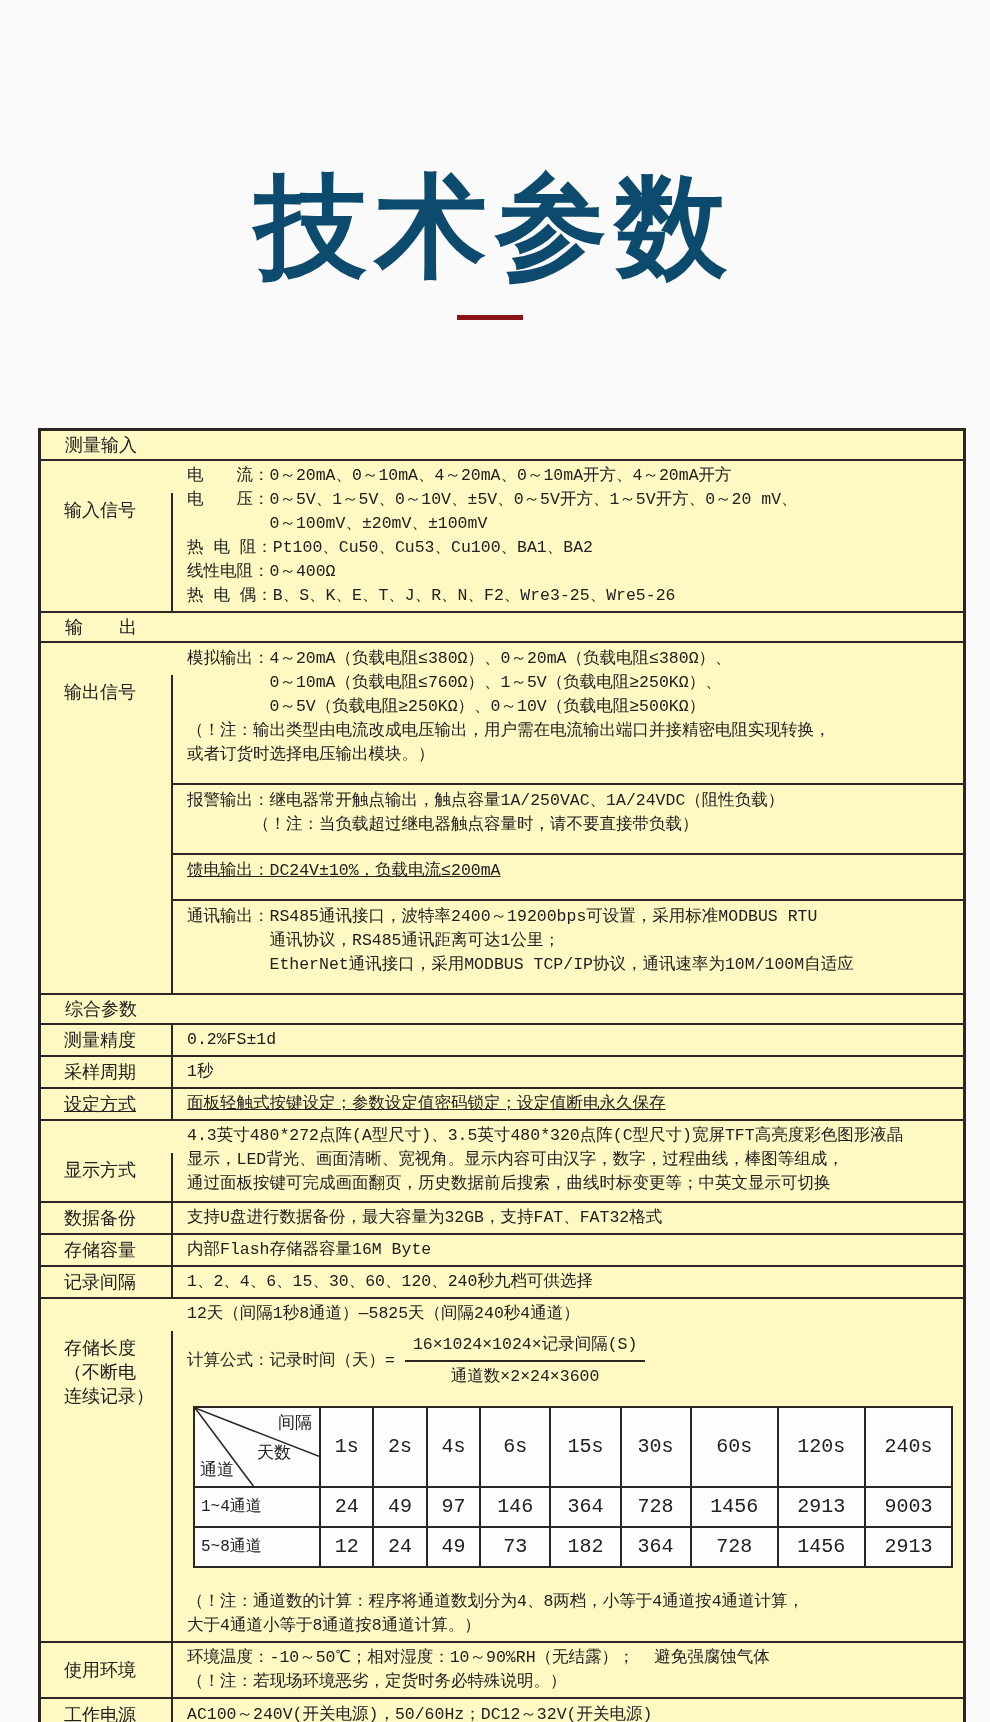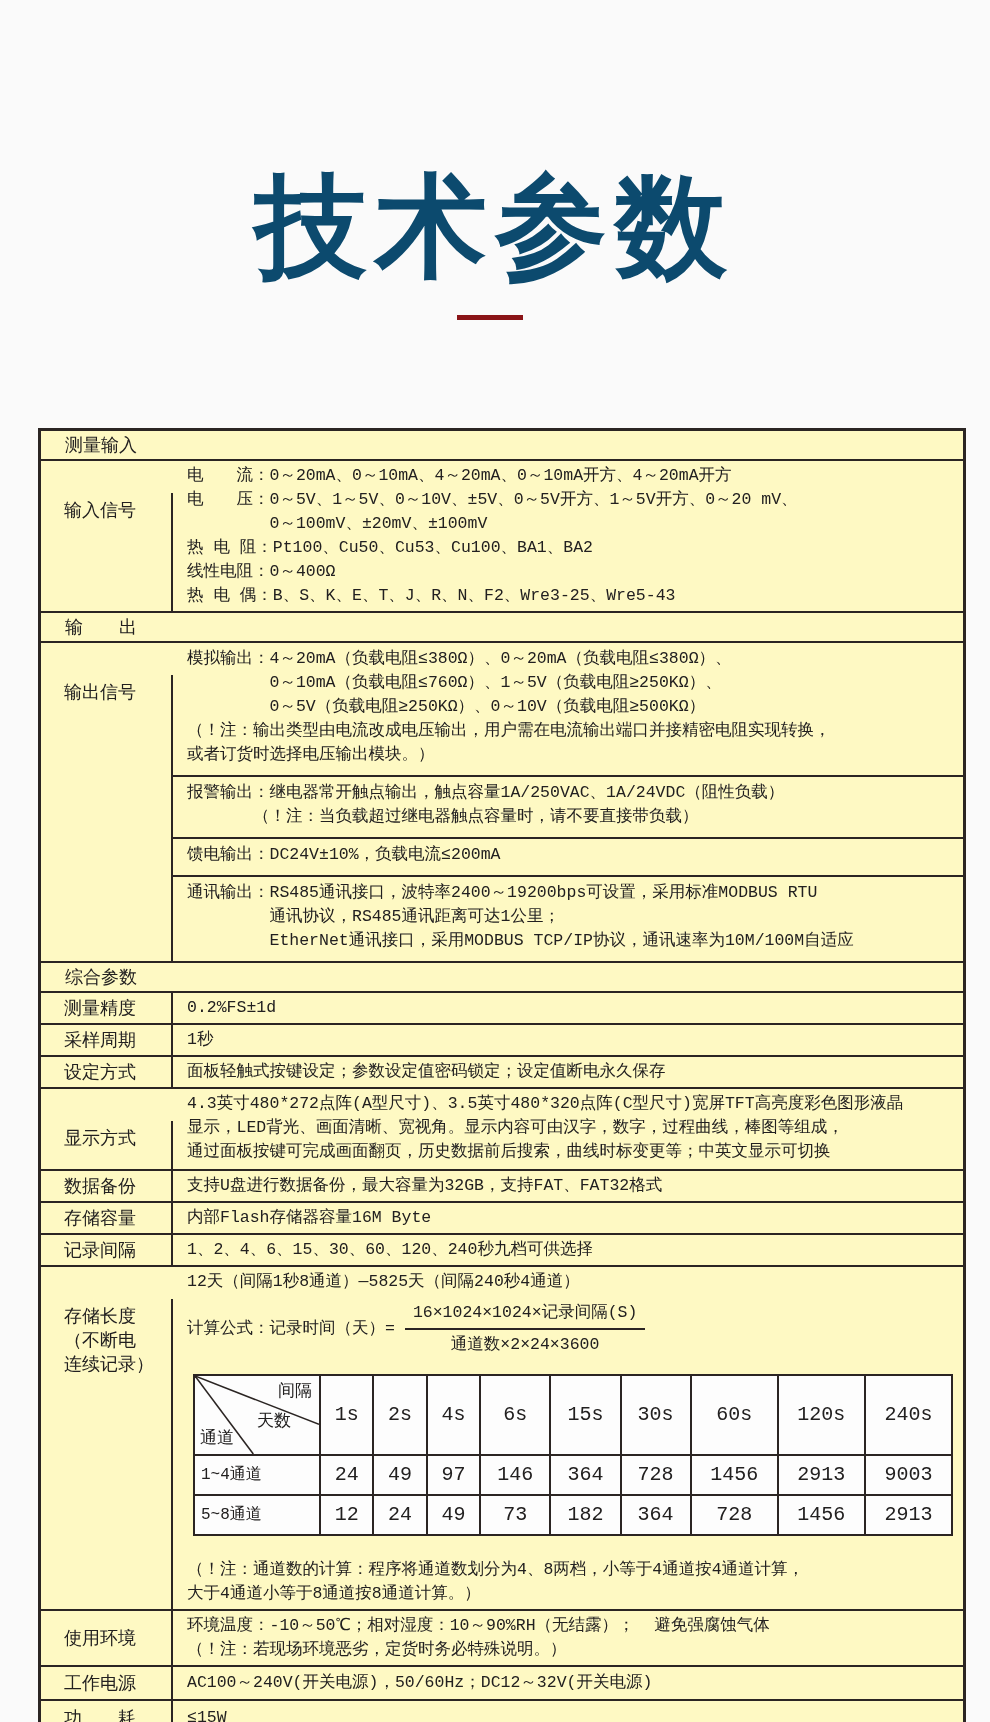--- a/index.html
+++ b/index.html
@@ -43,32 +43,32 @@
     padding:3px 10px 3px 14px;
     font-family:"Liberation Mono","DejaVu Sans Mono",monospace;
     font-size:16.5px;line-height:24px;
     display:flex;flex-direction:column;justify-content:center;
   }
   .t-content.top{justify-content:flex-start;}
   .t-content.nopad{padding:0;}
   .line{white-space:pre-wrap;}
   
   .sub{
-    padding:4px 10px 8px 14px;border-top:2px solid #2b2523;
+    padding:4px 10px 16px 14px;border-top:2px solid #2b2523;
     box-sizing:border-box;
   }
   .sub:first-child{border-top:none;}
   
   .mh-input{min-height:152px;}
   .mh-analog{min-height:128px;}
   .mh-alarm{min-height:56px;}
-  .mh-feed{min-height:30px;}
+  .mh-feed{min-height:30px;text-decoration:underline;}
   .mh-comm{min-height:84px;}
   .mh-single{min-height:27px;}
-  .mh-setting{min-height:30px;}
+  .mh-setting{min-height:30px;text-decoration:underline;}
   .mh-display{min-height:82px;}
   .mh-storage{min-height:312px;}
   .mh-env{min-height:56px;}
   .mh-power{min-height:34px;}
   .mh-cons{min-height:35px;}
   
   .formula-row{display:flex;align-items:center;margin:7px 0 9px 0;}
   .frac{display:inline-flex;flex-direction:column;text-align:center;margin-left:10px;}
   .frac .num{border-bottom:2px solid #2b2523;padding:0 8px 3px 8px;}
   .frac .den{padding-top:3px;}
@@ -107,21 +107,21 @@
   </div>
 
   <div class="t-row mh-input">
     <div class="t-label top">输入信号</div>
     <div class="t-content top">
       <div class="line">电　　流：0～20mA、0～10mA、4～20mA、0～10mA开方、4～20mA开方</div>
       <div class="line">电　　压：0～5V、1～5V、0～10V、±5V、0～5V开方、1～5V开方、0～20 mV、</div>
       <div class="line">　　　　　0～100mV、±20mV、±100mV</div>
       <div class="line">热 电 阻：Pt100、Cu50、Cu53、Cu100、BA1、BA2</div>
       <div class="line">线性电阻：0～400Ω</div>
-      <div class="line">热 电 偶：B、S、K、E、T、J、R、N、F2、Wre3-25、Wre5-43</div>
+      <div class="line">热 电 偶：B、S、K、E、T、J、R、N、F2、Wre3-25、Wre5-26</div>
     </div>
   </div>
 
   <div class="t-row">
     <div class="sec-label">输　　出</div>
   </div>
 
   <div class="t-row">
     <div class="t-label top">输出信号</div>
     <div class="t-content top nopad">

